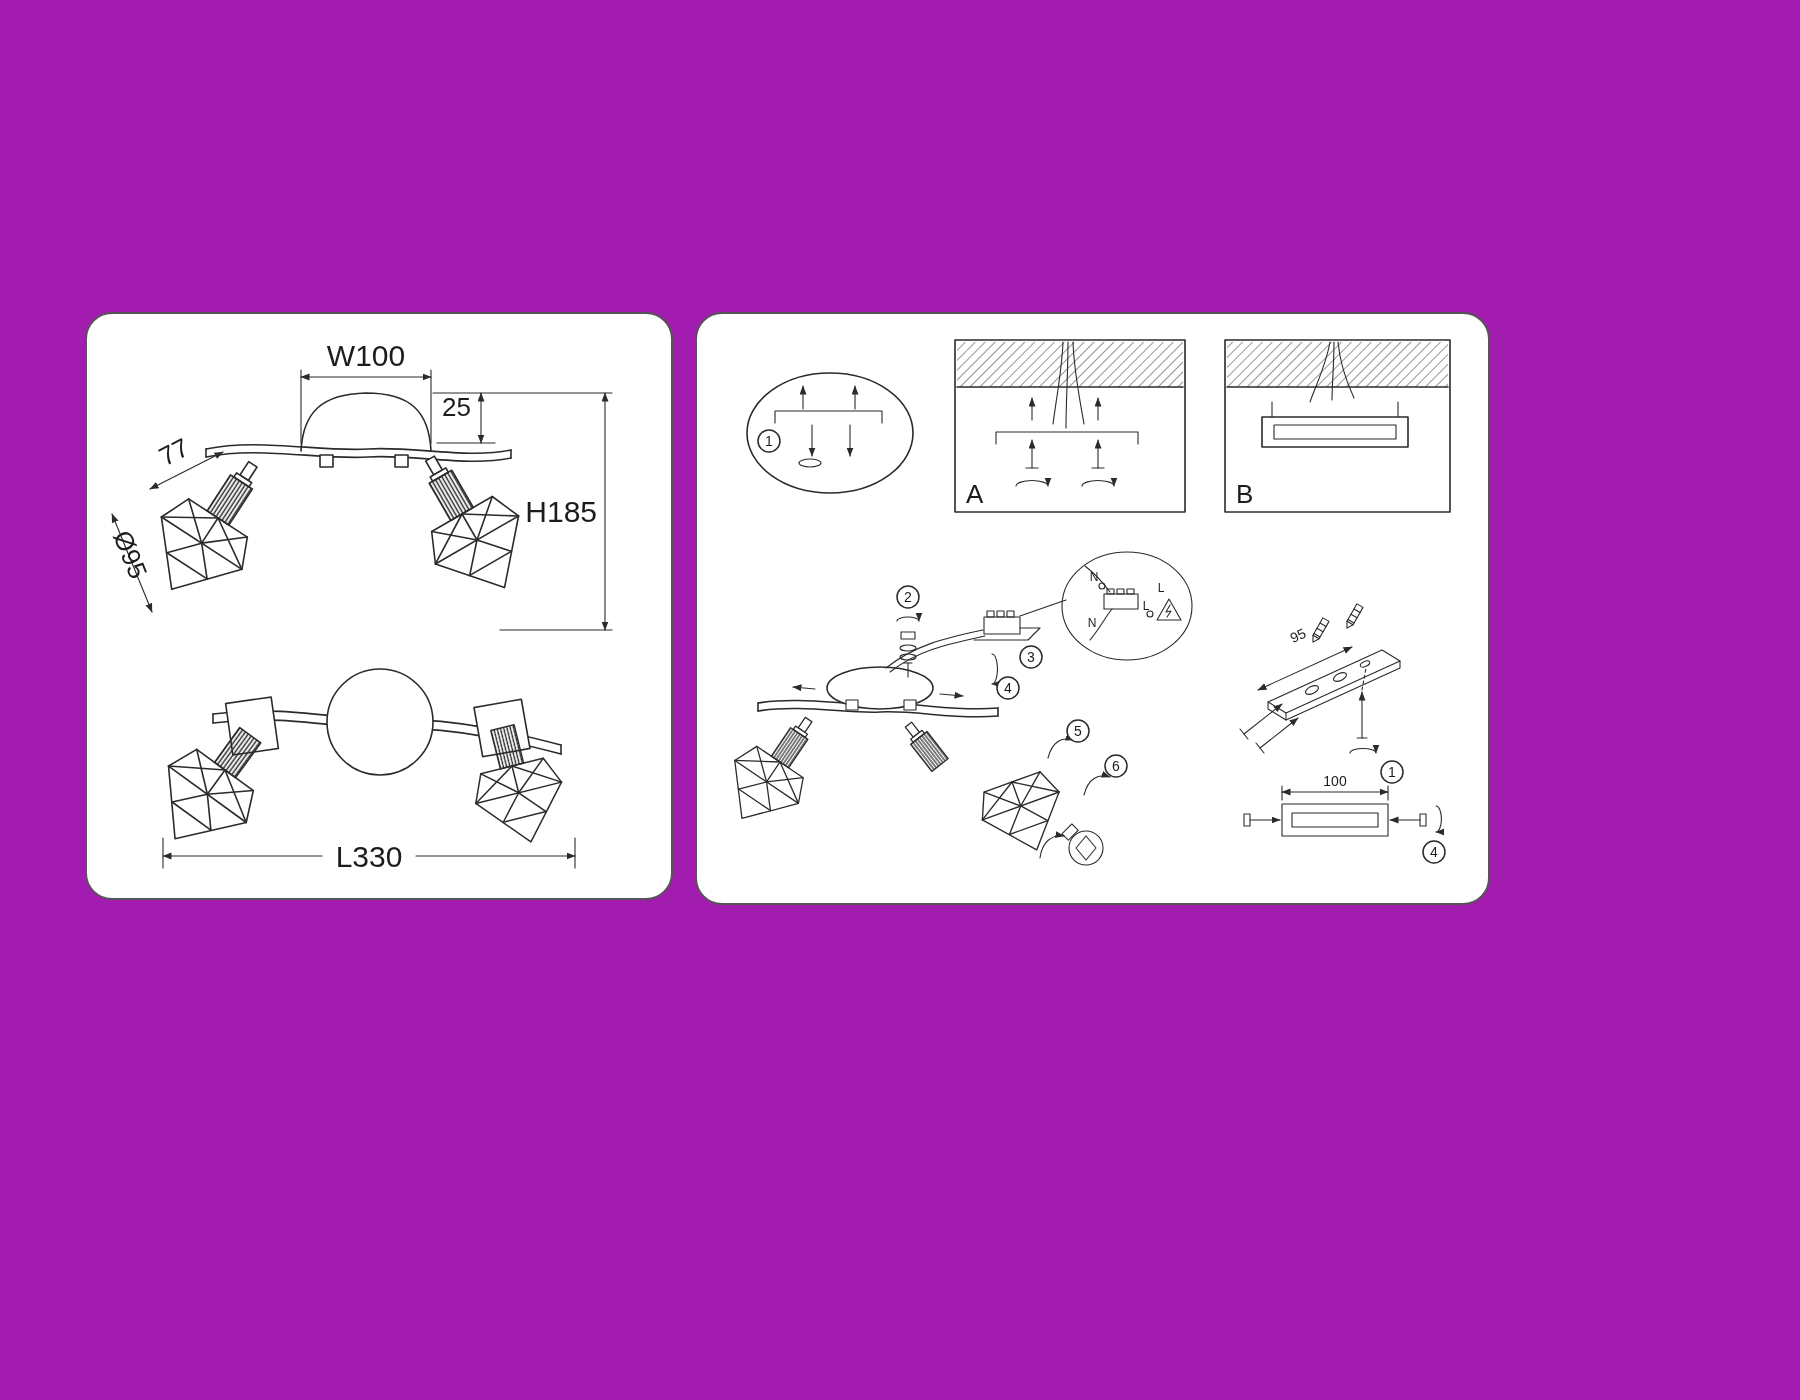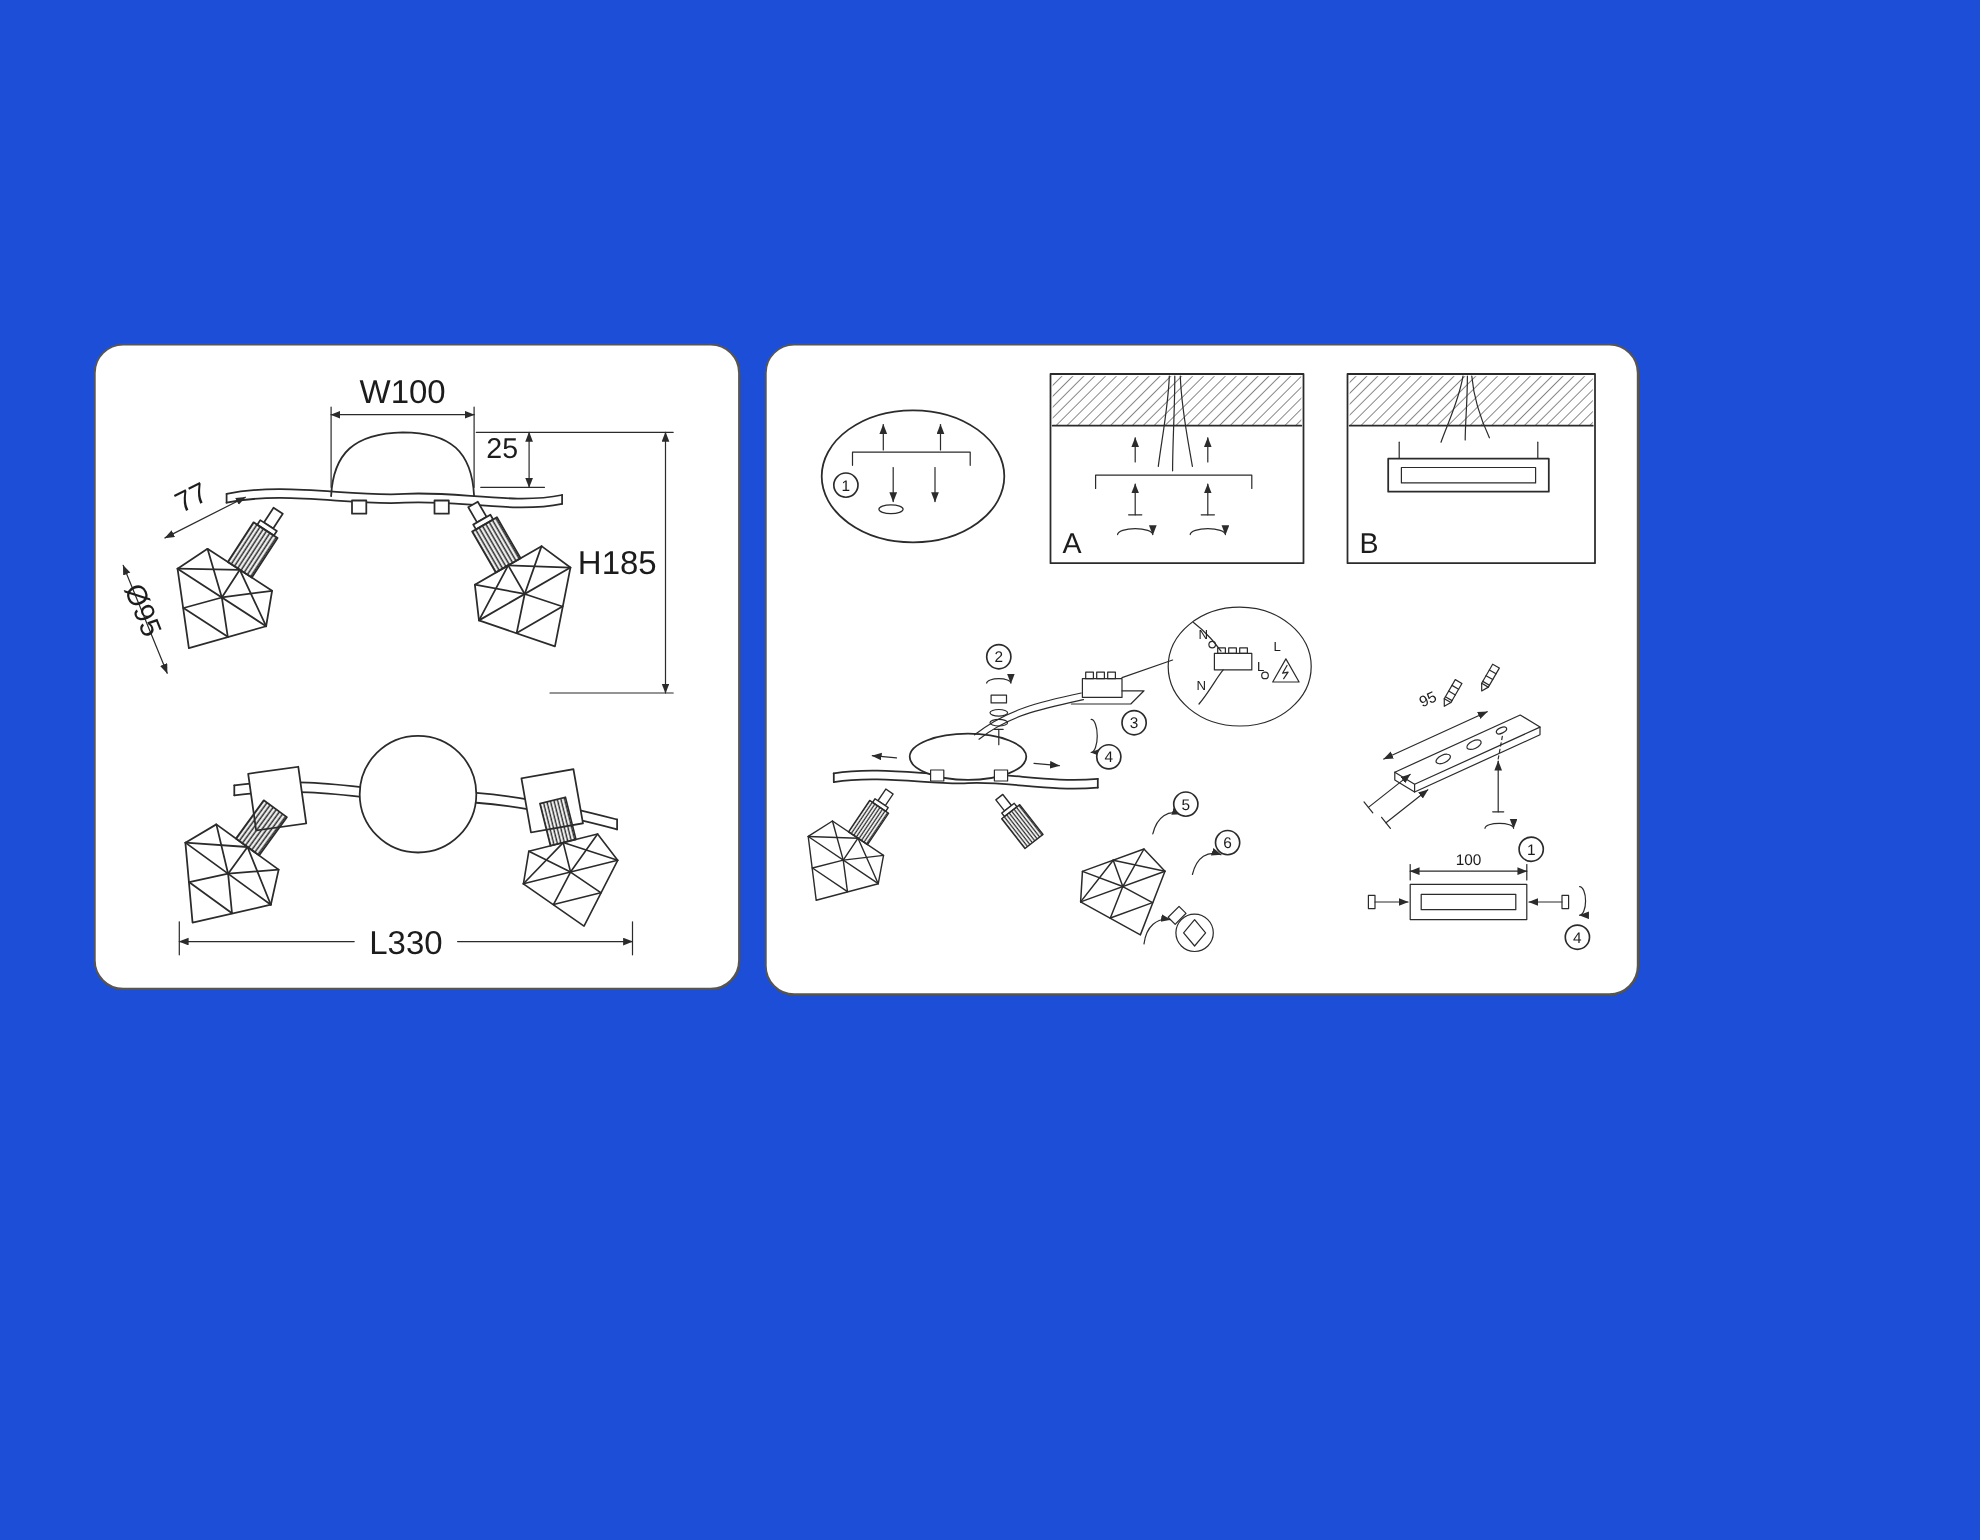--- a/index.html
+++ b/index.html
@@ -1,16 +1,16 @@
 <!DOCTYPE html>
 <html><head>
 <meta charset="utf-8">
 <style>
   html,body{margin:0;padding:0;background:#ffffff;}
-  .sheet{position:relative;width:1800px;height:1400px;background:#1d4ed8;}
+  .sheet{position:relative;width:1800px;height:1400px;background:#a21caf;}
   svg{display:block;}
   svg text{font-family:"Liberation Sans","DejaVu Sans",sans-serif;fill:#1c1c1c;stroke:none;}
   .lineart{fill:none;stroke:#2b2b2b;stroke-width:1.6;stroke-linecap:round;stroke-linejoin:round;}
   .thin{stroke-width:1.1;}
   .border{stroke:#555;stroke-width:2;fill:#fff;}
   .dimtxt{font-size:30px;}
   .dimtxt-sm{font-size:26px;}
   .lbl{font-size:26px;}
   .tiny{font-size:12px;}
   .small{font-size:14px;}

